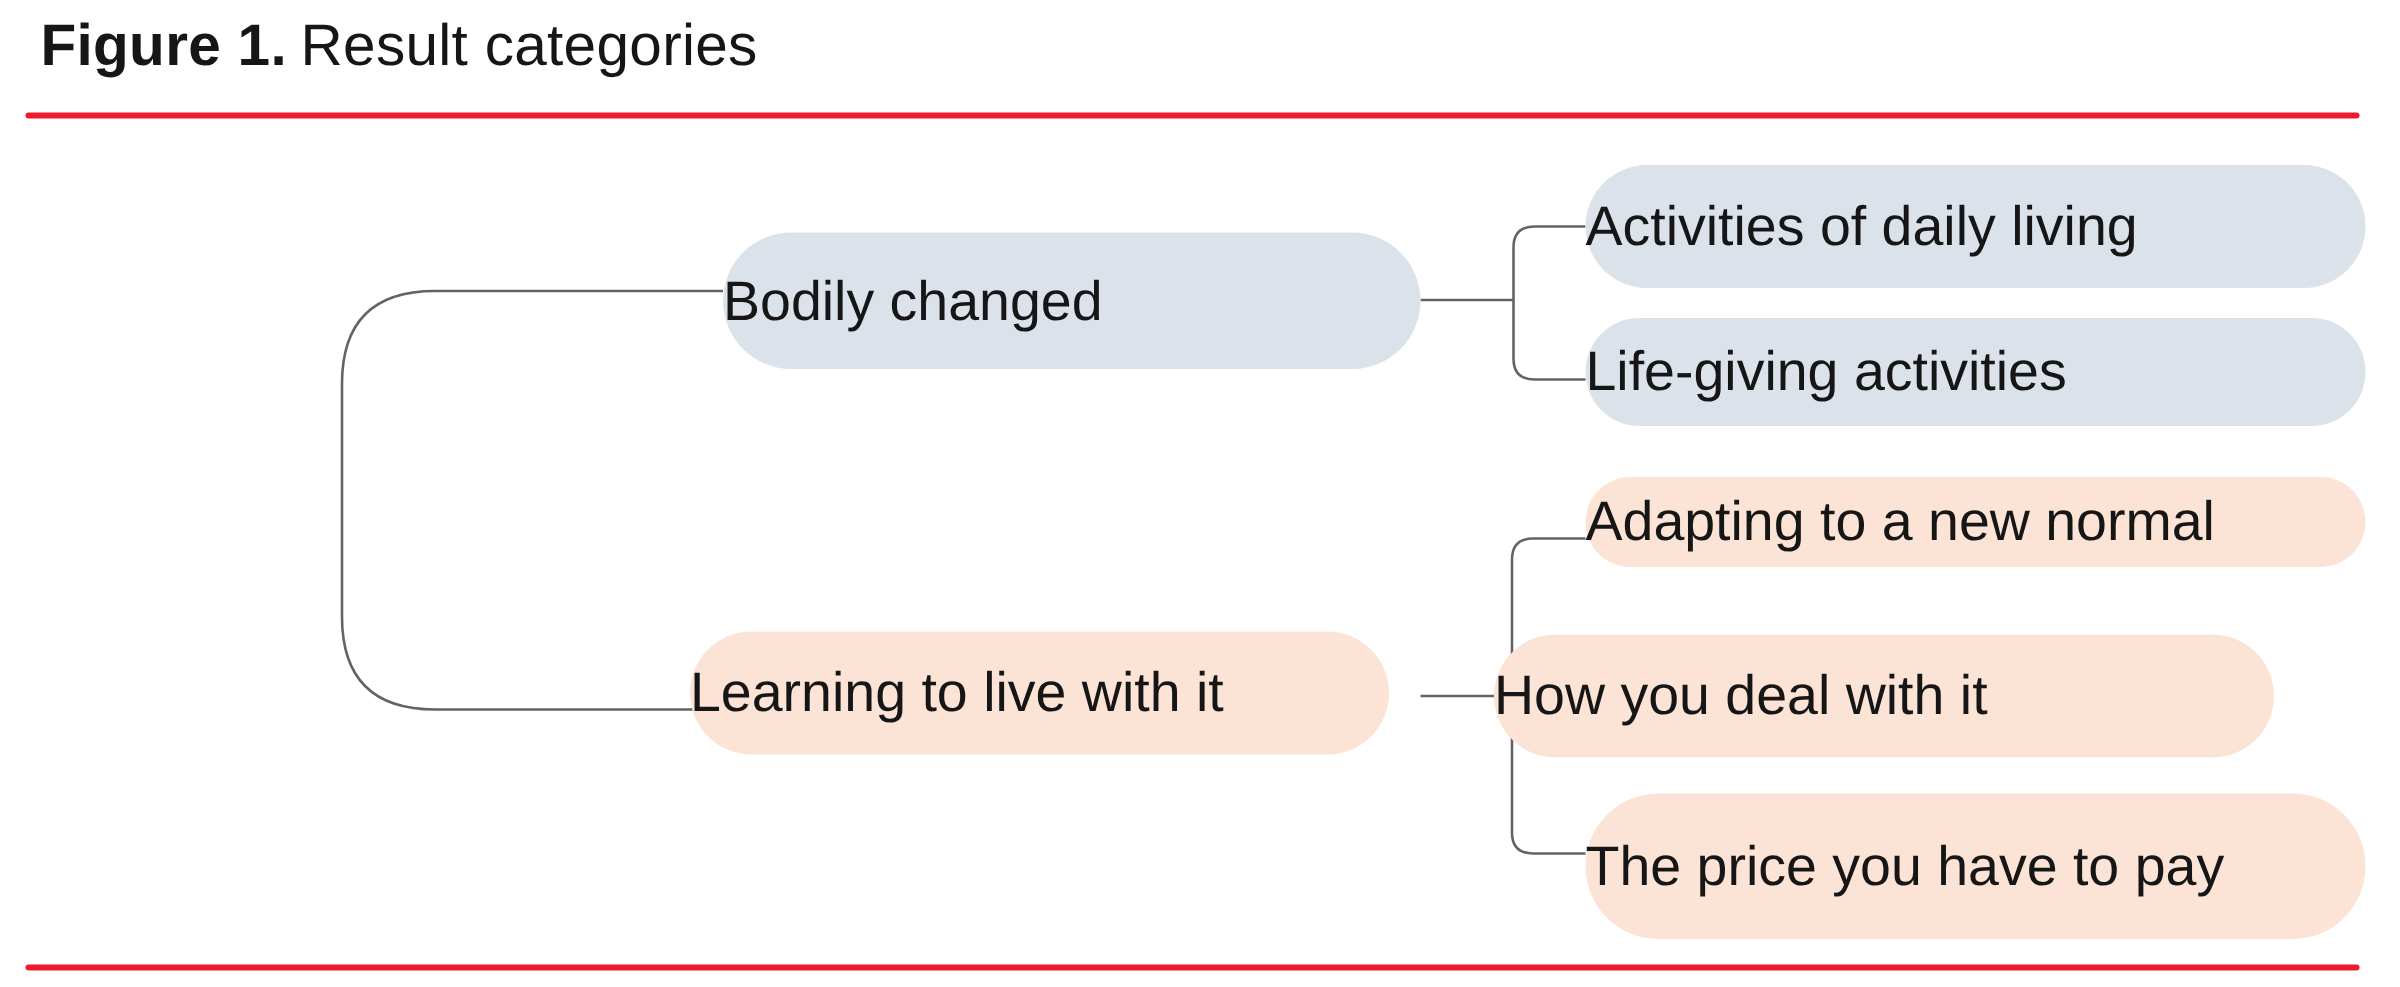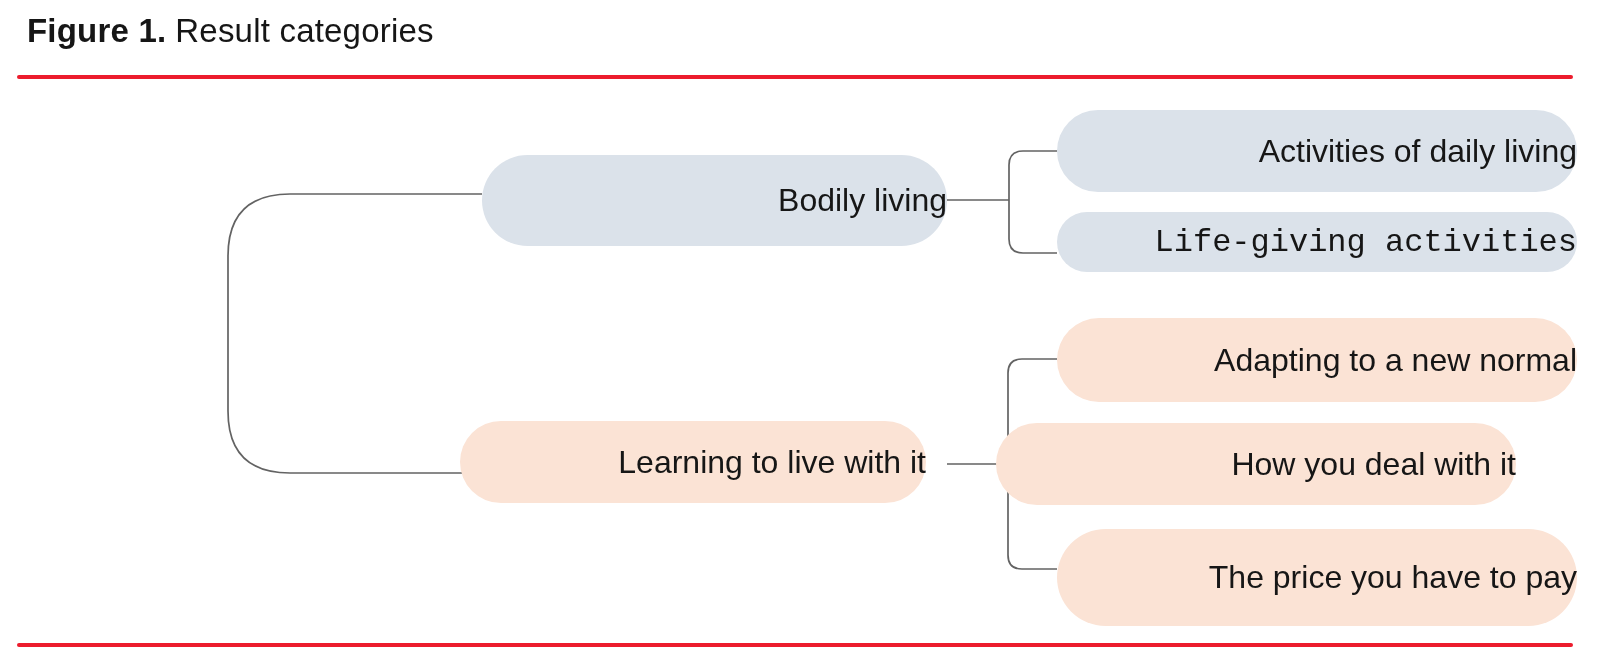--- a/index.html
+++ b/index.html
@@ -6,43 +6,43 @@
   .stage{
     position:relative;
     width:1600px;height:658px;
     background:#ffffff;
     font-family:"Liberation Sans", sans-serif;
     color:var(--text-black,#161616);
     overflow:hidden;
   }
   .fig-title{
     position:absolute;left:27px;top:11px;
-    font-size:33px;line-height:40px;letter-spacing:.2px;
+    font-size:39px;line-height:40px;letter-spacing:.2px;
     white-space:nowrap;
   }
   .fig-title .lead{font-weight:700;}
   .fig-title .sub{font-weight:400;margin-left:9px;}
   .rule{
     position:absolute;left:17px;width:1556px;height:4px;
     background:var(--rule-red,#ec1c2d);
     border-radius:2px;
   }
   .rule.top{top:75px;}
   .rule.bottom{top:643px;}
   svg.connectors{position:absolute;left:0;top:0;width:1600px;height:658px;}
   .link{
     fill:none;
     stroke:var(--connector-gray,#636363);
     stroke-width:1.7px;
   }
   .pill{
     position:absolute;
-    display:flex;align-items:center;justify-content:flex-end;
+    display:flex;align-items:center;justify-content:flex-start;
     border-radius:999px;
-    font-size:32px;
+    font-size:37px;
     white-space:nowrap;
     color:var(--text-black,#161616);
   }
   .pill.gray{background:var(--node-gray,#e8e9e9);}
   .pill.blue{background:var(--node-blue,#dbe2ea);}
   .pill.peach{background:var(--node-peach,#fbe3d5);}
 </style>
 </head>
 <body>
 
@@ -56,36 +56,36 @@
   <div class="rule bottom"></div>
 
   <svg class="connectors" viewBox="0 0 1600 658" xmlns="http://www.w3.org/2000/svg">
     <path class="link" d="M482 194 H290 Q228 194 228 256 V411 Q228 473 290 473 H482"></path>
     <path class="link" d="M947 200 H1009 M1057 151 H1023 Q1009 151 1009 165 V239 Q1009 253 1023 253 H1057"></path>
     <path class="link" d="M947 464 H1057 M1057 359 H1022 Q1008 359 1008 373 V555 Q1008 569 1022 569 H1057"></path>
   </svg>
 
 
   <div class="pill blue" style="left:482px;top:155px;width:465px;height:91px;">
-    <span>Bodily living</span>
+    <span>Bodily changed</span>
   </div>
 
   <div class="pill peach" style="left:460px;top:421px;width:466px;height:82px;">
     <span>Learning to live with it</span>
   </div>
 
   <div class="pill blue" style="left:1057px;top:110px;width:520px;height:82px;">
     <span>Activities of daily living</span>
   </div>
 
-  <div class="pill blue" style="left:1057px;top:212px;width:520px;height:60px;font-family:Liberation Mono, monospace;">
+  <div class="pill blue" style="left:1057px;top:212px;width:520px;height:72px;">
     <span>Life-giving activities</span>
   </div>
 
-  <div class="pill peach" style="left:1057px;top:318px;width:520px;height:84px;">
+  <div class="pill peach" style="left:1057px;top:318px;width:520px;height:60px;">
     <span>Adapting to a new normal</span>
   </div>
 
   <div class="pill peach" style="left:996px;top:423px;width:520px;height:82px;">
     <span>How you deal with it</span>
   </div>
 
   <div class="pill peach" style="left:1057px;top:529px;width:520px;height:97px;">
     <span>The price you have to pay</span>
   </div>

